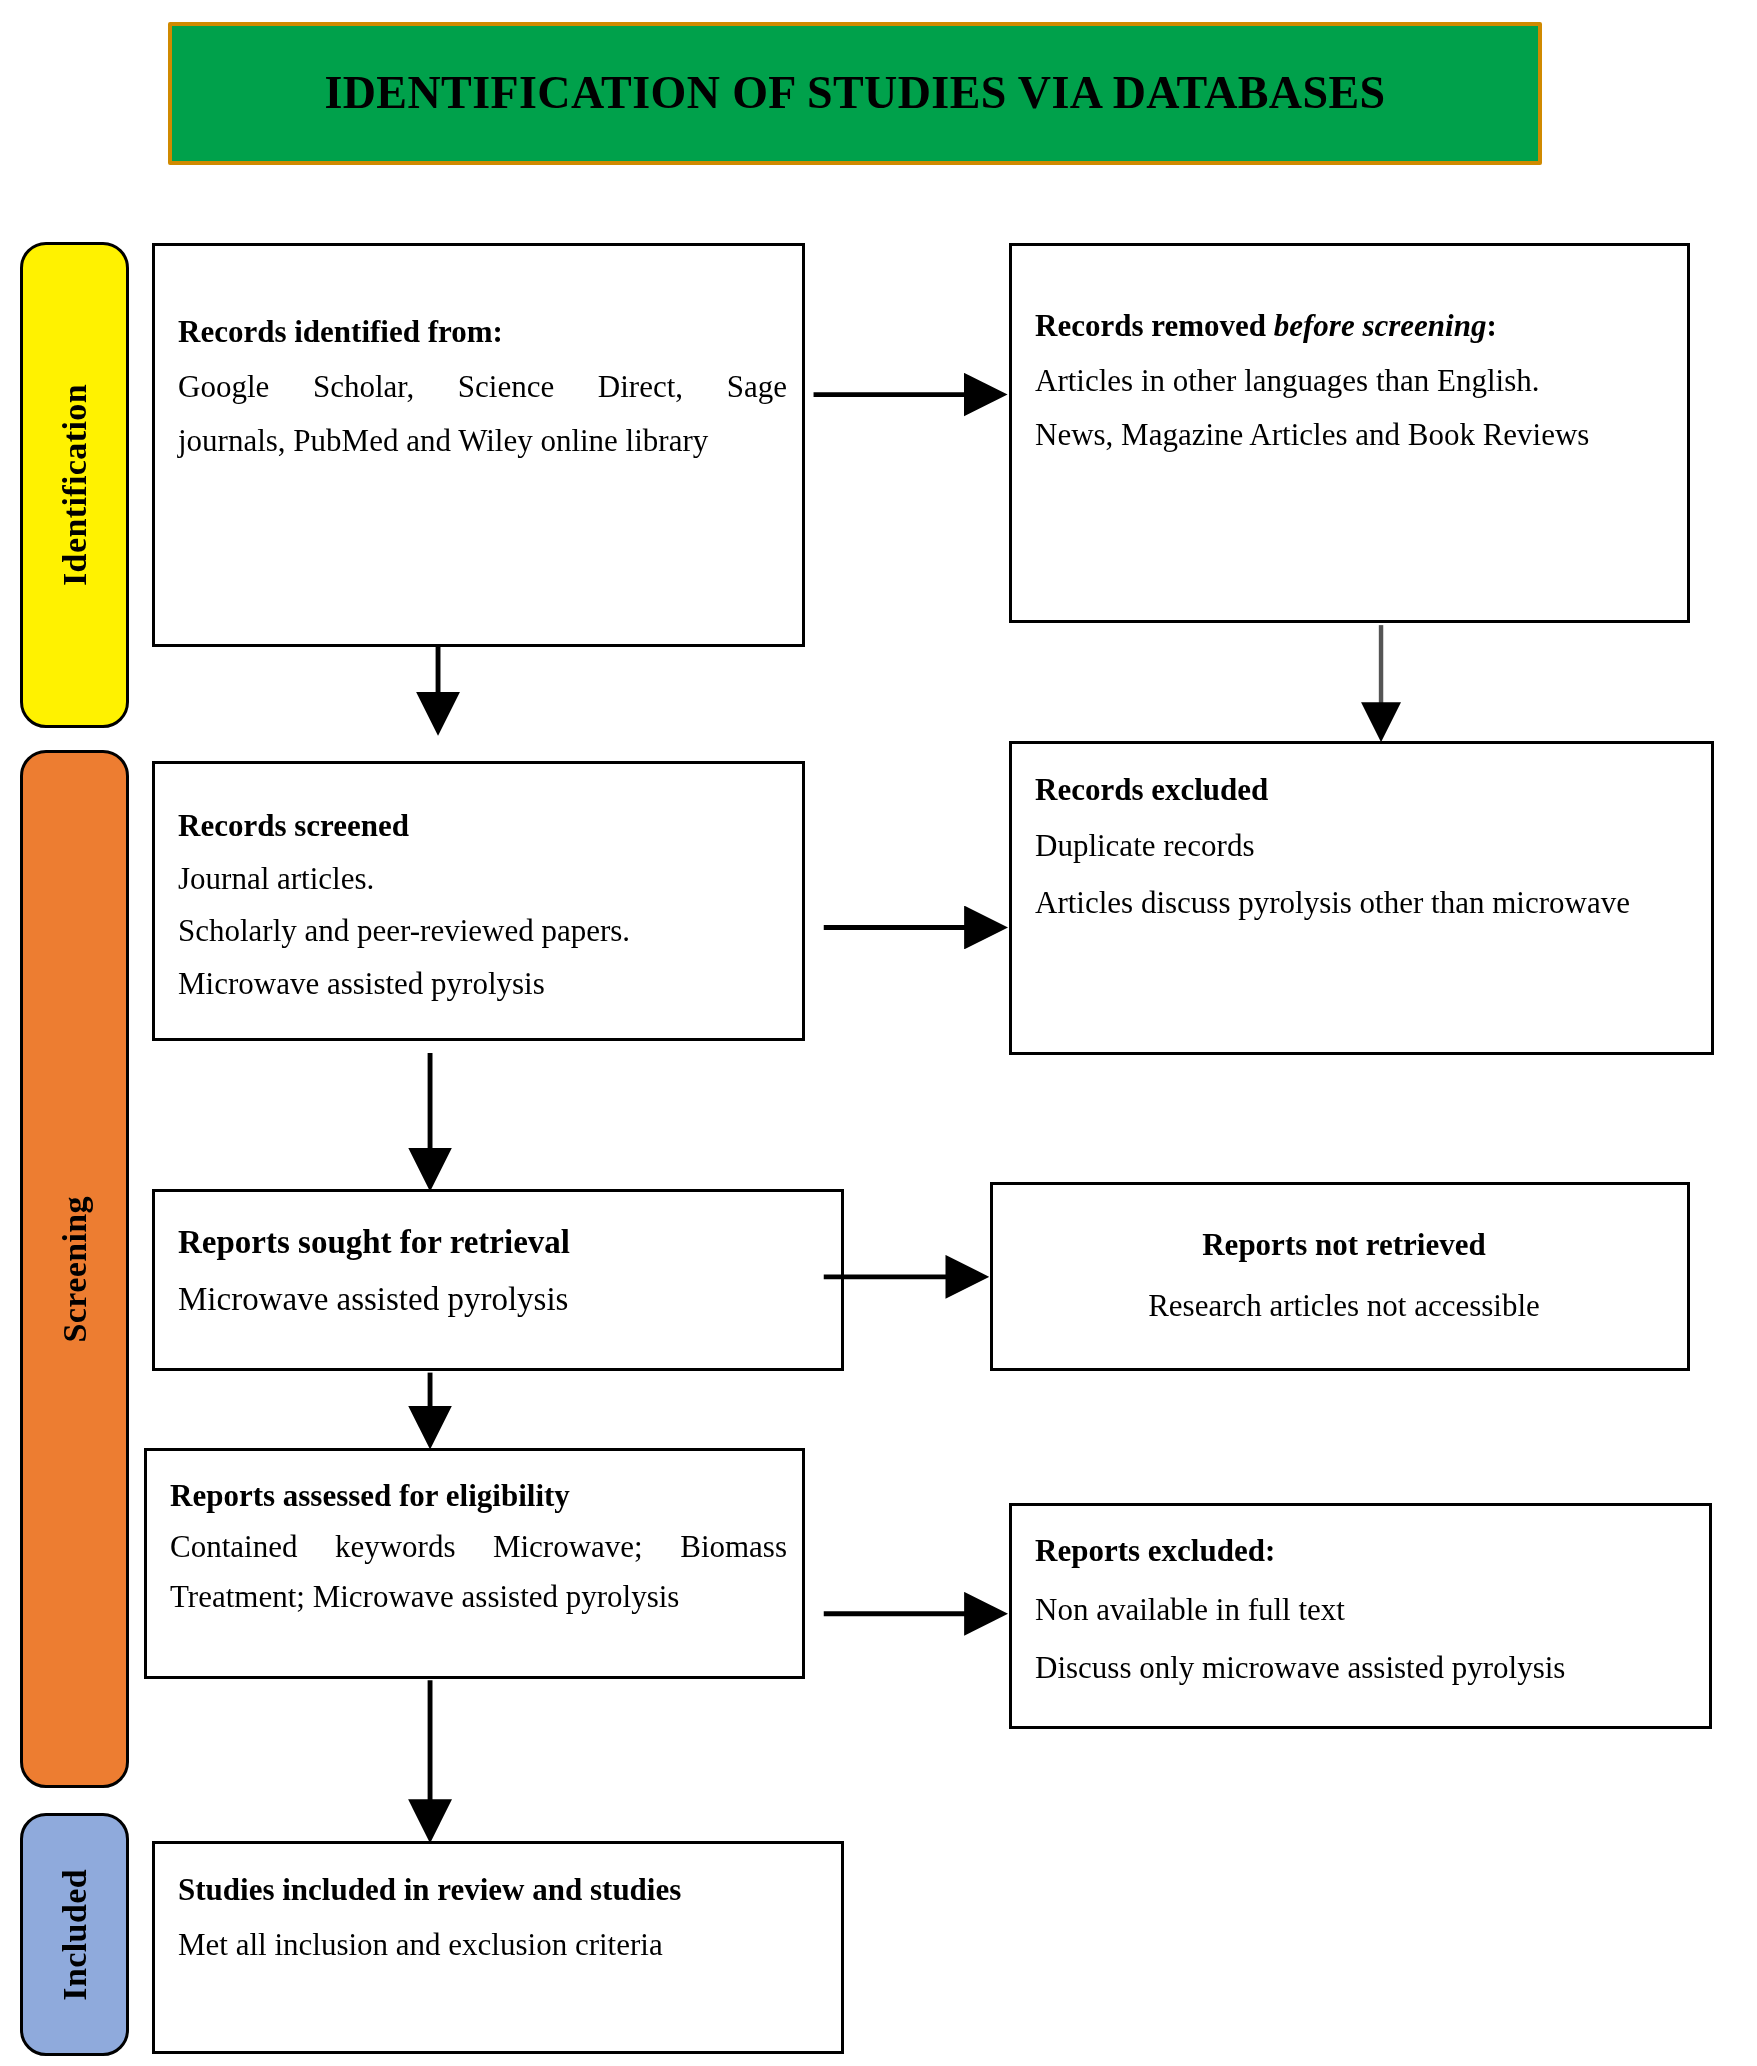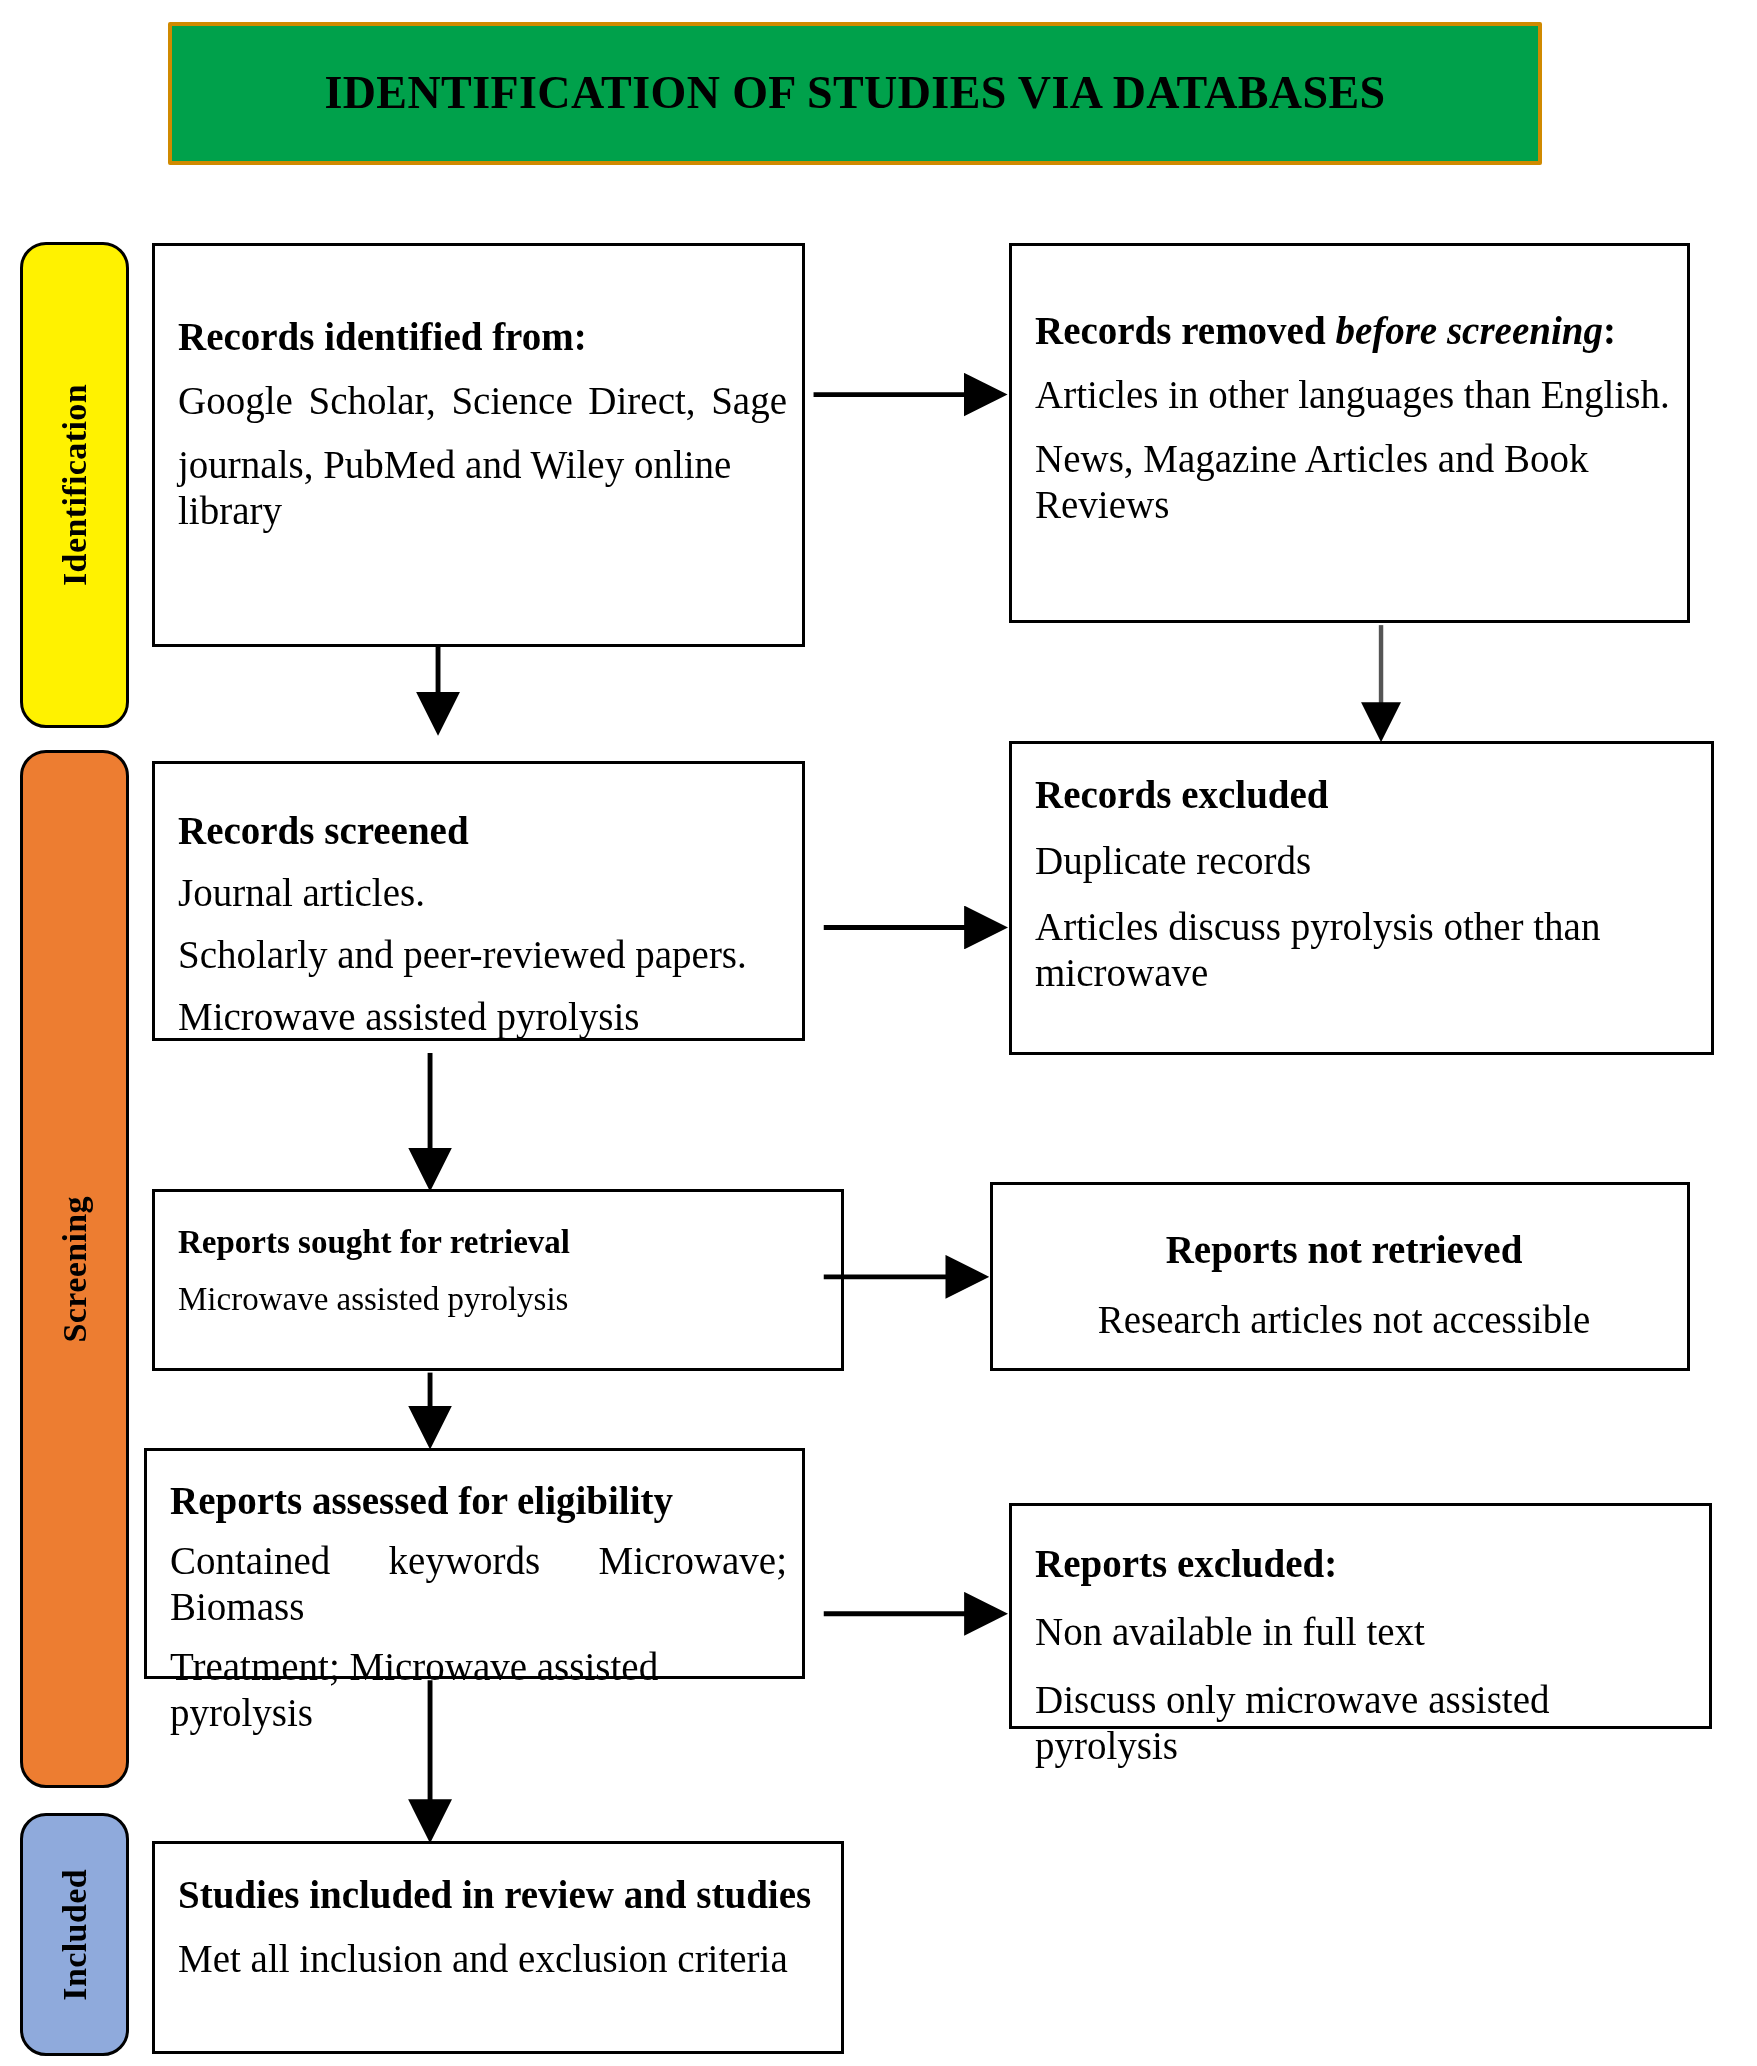--- a/index.html
+++ b/index.html
@@ -65,21 +65,21 @@
     border: 3.1px solid #000000;
     box-sizing: border-box;
     padding: 0;
   }
   .fbox .inner {
     position: absolute;
     left: 23px; right: 15px;
   }
   .fbox p {
     margin: 0 0 18px 0;
-    font-size: 39px;
+    font-size: 31px;
     line-height: 1.18;
     color: #000000;
   }
   .fbox p:last-child { margin-bottom: 0; }
   .fbox p.head { font-weight: bold; }
   .fbox p.head em { font-style: italic; font-weight: bold; }
   .fbox p.justify { text-align: justify; text-align-last: justify; }
 
   
   #box-records-identified   { left: 152px;  top: 243px;  width: 653px; height: 404px; }
@@ -103,21 +103,21 @@
   #box-reports-not-retrieved{ left: 990px; top: 1182px; width: 700px; height: 189px; }
   #box-reports-not-retrieved .inner { top: 42px; text-align: center; }
   #box-reports-not-retrieved p { margin-bottom: 24px; }
 
   #box-reports-assessed     { left: 144px;  top: 1448px; width: 661px; height: 231px; }
   #box-reports-assessed .inner { top: 27px; }
   #box-reports-assessed p { margin-bottom: 14px; }
 
   #box-reports-excluded     { left: 1009px; top: 1503px; width: 703px; height: 226px; }
   #box-reports-excluded .inner { top: 27px; }
-  #box-reports-excluded p { margin-bottom: 22px; margin-top: 8px; }
+  #box-reports-excluded p { margin-bottom: 22px; }
 
   #box-studies-included     { left: 152px;  top: 1841px; width: 692px; height: 213px; }
   #box-studies-included .inner { top: 28px; }
   #box-studies-included p { margin-bottom: 18px; }
 
   
   .conn { position: absolute; }
   .conn svg { display: block; overflow: visible; }
 </style>
 </head>

